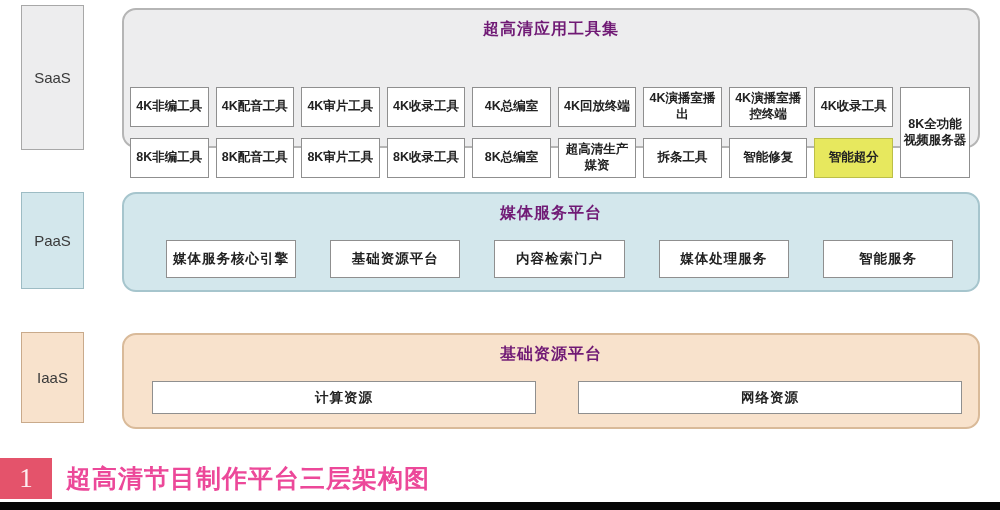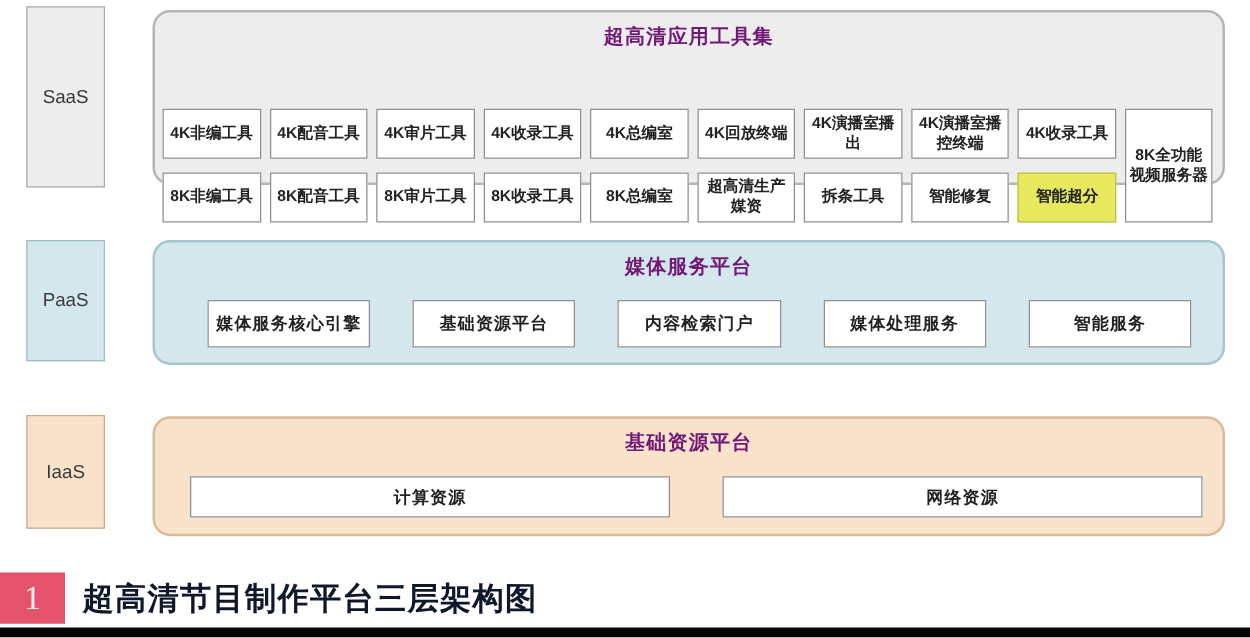--- a/index.html
+++ b/index.html
@@ -44,21 +44,21 @@
          align-items:center; justify-content:center; font-size:13.5px; font-weight:600;
          color:#222222; letter-spacing:1px; }
 
   
   .caption-num { position:absolute; left:0; top:458px; width:52px; height:41px;
                  background:#e4536b; color:#fdeef1; display:flex; align-items:center;
                  justify-content:center; font-family:"Liberation Serif","DejaVu Serif",serif;
                  font-size:27px; }
   .caption-title { position:absolute; left:66px; top:458px; height:41px; display:flex;
                    align-items:center; font-family:"Liberation Serif","DejaVu Serif",serif;
-                   font-weight:bold; font-size:25px; color:#0f172a; letter-spacing:1px; }
+                   font-weight:bold; font-size:25px; color:#ec4899; letter-spacing:1px; }
   .bottom-bar { position:absolute; left:0; top:502px; width:1000px; height:8px;
                 background:#060606; }
 </style>
 </head>
 <body>
 
 <div class="stage">
 
   <div class="tier tier-saas">SaaS</div>
   <div class="tier tier-iaas">IaaS</div>

